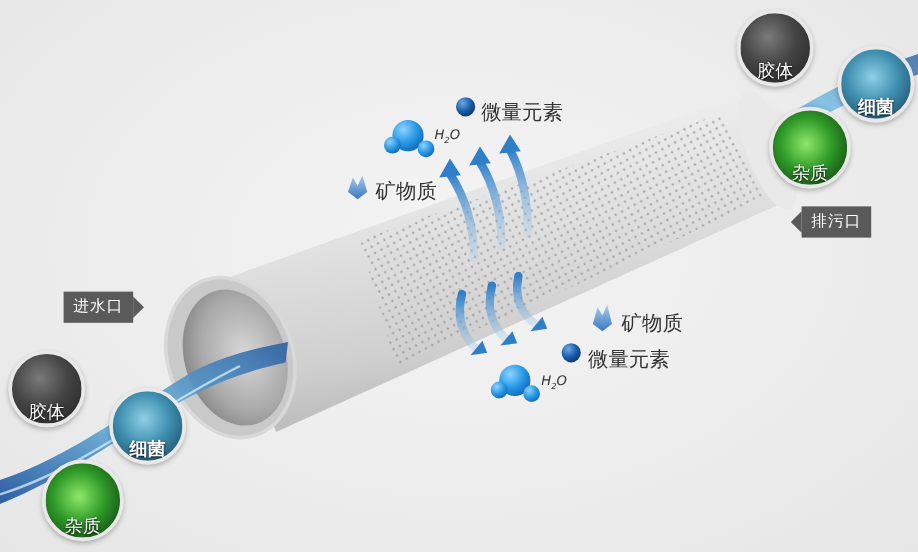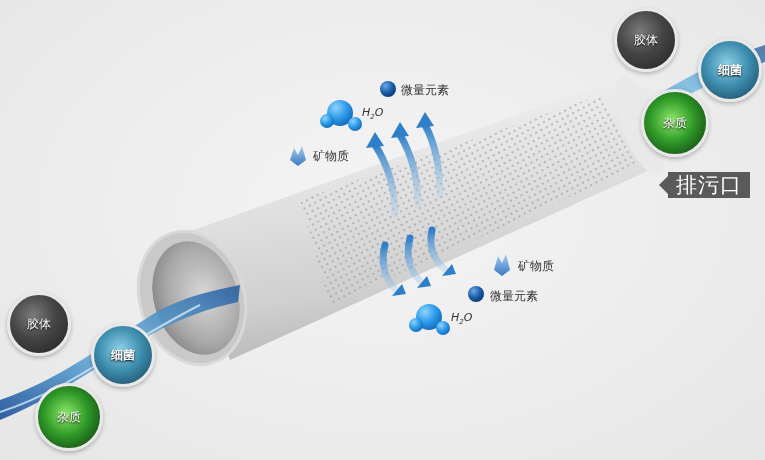--- a/index.html
+++ b/index.html
@@ -1,26 +1,26 @@
 <!DOCTYPE html>
 <html><head>
 <meta charset="utf-8">
 <style>
   html,body{margin:0;padding:0;}
   body{width:765px;height:460px;overflow:hidden;background:#ededed;font-family:"DejaVu Sans","Liberation Sans",sans-serif;position:relative;}
   .stage{position:absolute;left:0;top:0;width:765px;height:460px;background:radial-gradient(ellipse at 50% 45%,#f4f4f4 0%,#ececec 60%,#e6e6e6 100%);}
   svg.main{position:absolute;left:0;top:0;}
-  .tag{position:absolute;background:#5a5a5a;color:#fff;font-size:21px;line-height:26px;padding:0 8px;letter-spacing:1px;}
+  .tag{position:absolute;background:#5a5a5a;color:#fff;font-size:13px;line-height:26px;padding:0 8px;letter-spacing:1px;}
   .tag.in::after{content:"";position:absolute;right:-9px;top:4px;border-left:9px solid #5a5a5a;border-top:9px solid transparent;border-bottom:9px solid transparent;}
   .tag.out::before{content:"";position:absolute;left:-9px;top:4px;border-right:9px solid #5a5a5a;border-top:9px solid transparent;border-bottom:9px solid transparent;}
-  .bubble{position:absolute;border-radius:50%;border:3px solid #e8e8e8;box-shadow:0 2px 4px rgba(0,0,0,.25);display:flex;align-items:center;justify-content:center;color:#fff;font-size:12px;text-shadow:0 1px 2px #000;overflow:hidden;}
+  .bubble{position:absolute;border-radius:50%;border:3px solid #e8e8e8;box-shadow:0 2px 4px rgba(0,0,0,.25);display:flex;align-items:flex-end;justify-content:center;color:#fff;font-size:15px;text-shadow:0 1px 2px #000;overflow:hidden;}
   .colloid{background:radial-gradient(circle at 40% 35%,#7a7a7a 0%,#444 45%,#222 100%);}
   .bacteria{background:radial-gradient(circle at 45% 40%,#8fd0e6 0%,#3f8fb0 45%,#143c55 100%);font-weight:bold;}
   .impurity{background:radial-gradient(circle at 45% 45%,#8ee86a 0%,#2f9a28 45%,#0c2c0c 100%);}
-  .lbl{position:absolute;font-size:12px;color:#333;white-space:nowrap;font-family:Liberation Mono, monospace;}
+  .lbl{position:absolute;font-size:17px;color:#333;white-space:nowrap;font-family:Liberation Mono, monospace;}
   .h2o{position:absolute;font-size:11px;color:#333;font-style:italic;}
   .h2o sub{font-size:7px;}
 </style>
 </head>
 <body>
 
 <div class="stage">
 
 <svg class="main" width="765" height="460" viewBox="0 0 765 460">
   <defs>
@@ -125,20 +125,21 @@
 
   <circle cx="476" cy="294" r="8" fill="url(#trace)"></circle>
 
   <g>
     <circle cx="429" cy="317" r="13" fill="url(#mol)"></circle>
     <circle cx="416" cy="325" r="7" fill="url(#mol)"></circle>
     <circle cx="443" cy="328" r="7" fill="url(#mol)"></circle>
   </g>
 </svg>
 
+<div class="tag in" style="left:53px;top:243px;">进水口</div>
 <div class="tag out" style="left:668px;top:172px;">排污口</div>
 
 <div class="bubble colloid" style="left:7px;top:292px;width:58px;height:58px;">
   <span>胶体</span>
 </div>
 <div class="bubble bacteria" style="left:91px;top:323px;width:58px;height:58px;">
   <span>细菌</span>
 </div>
 <div class="bubble impurity" style="left:35px;top:383px;width:62px;height:62px;">
   <span>杂质</span>

